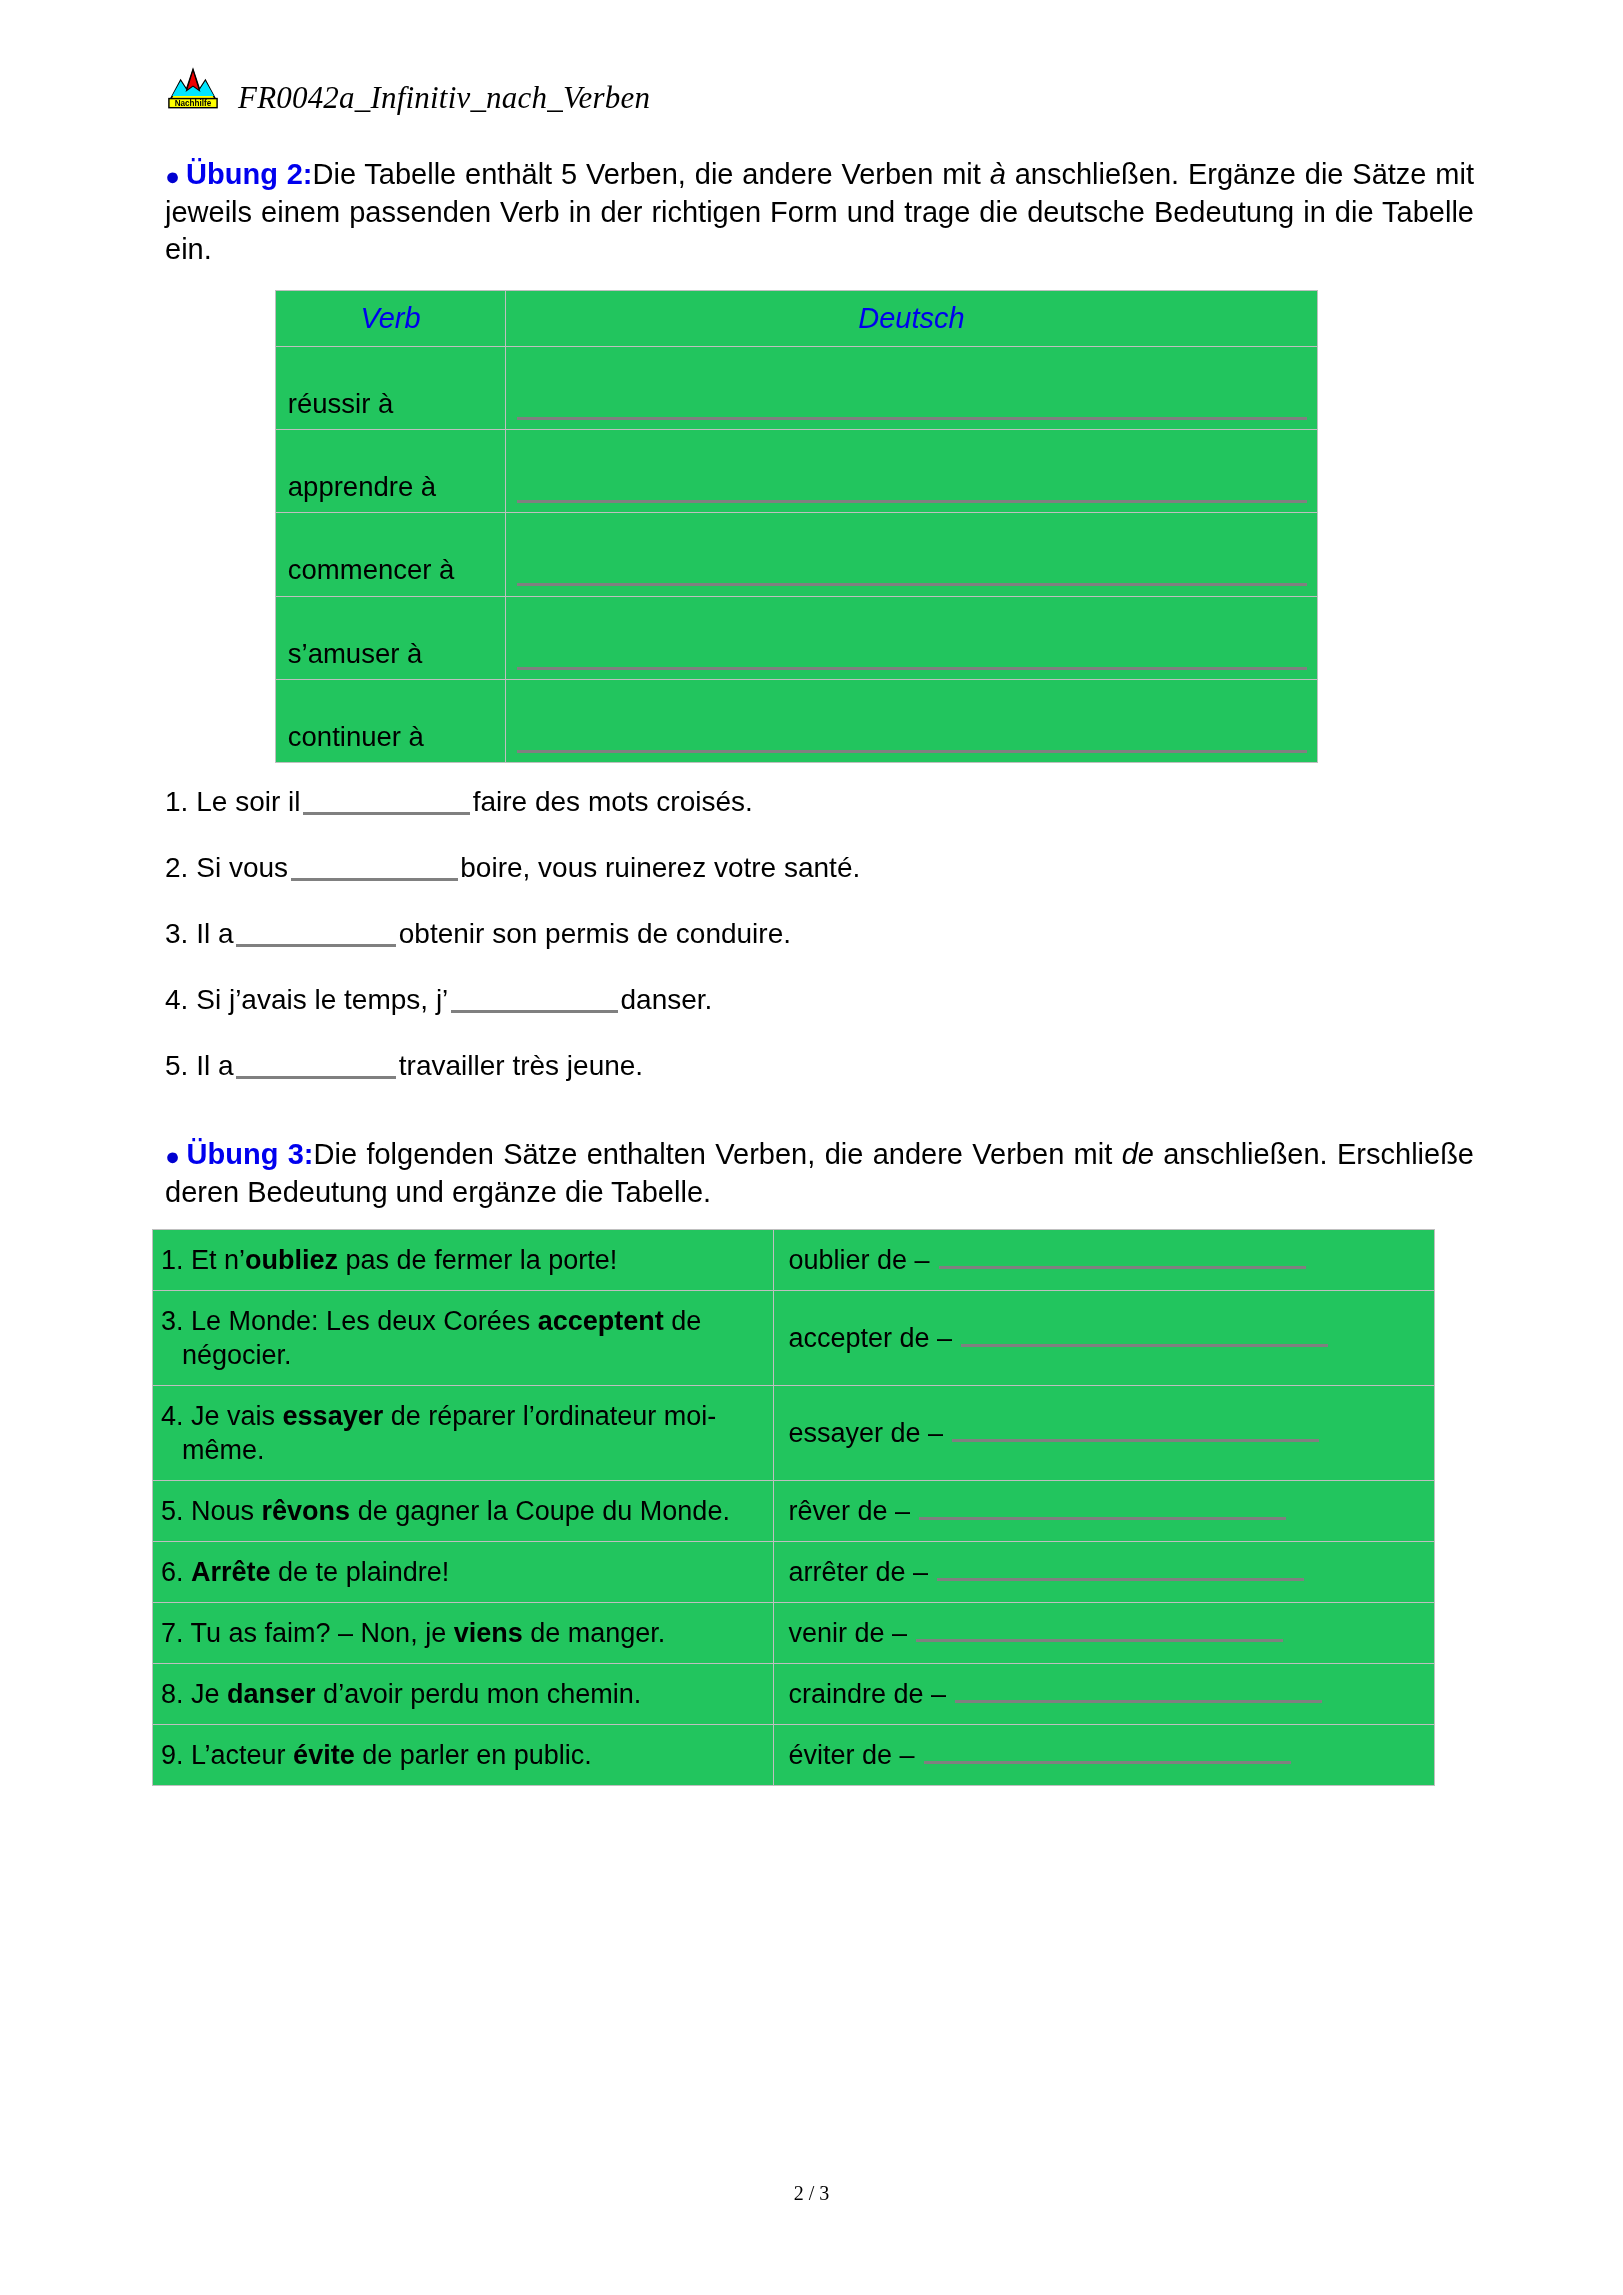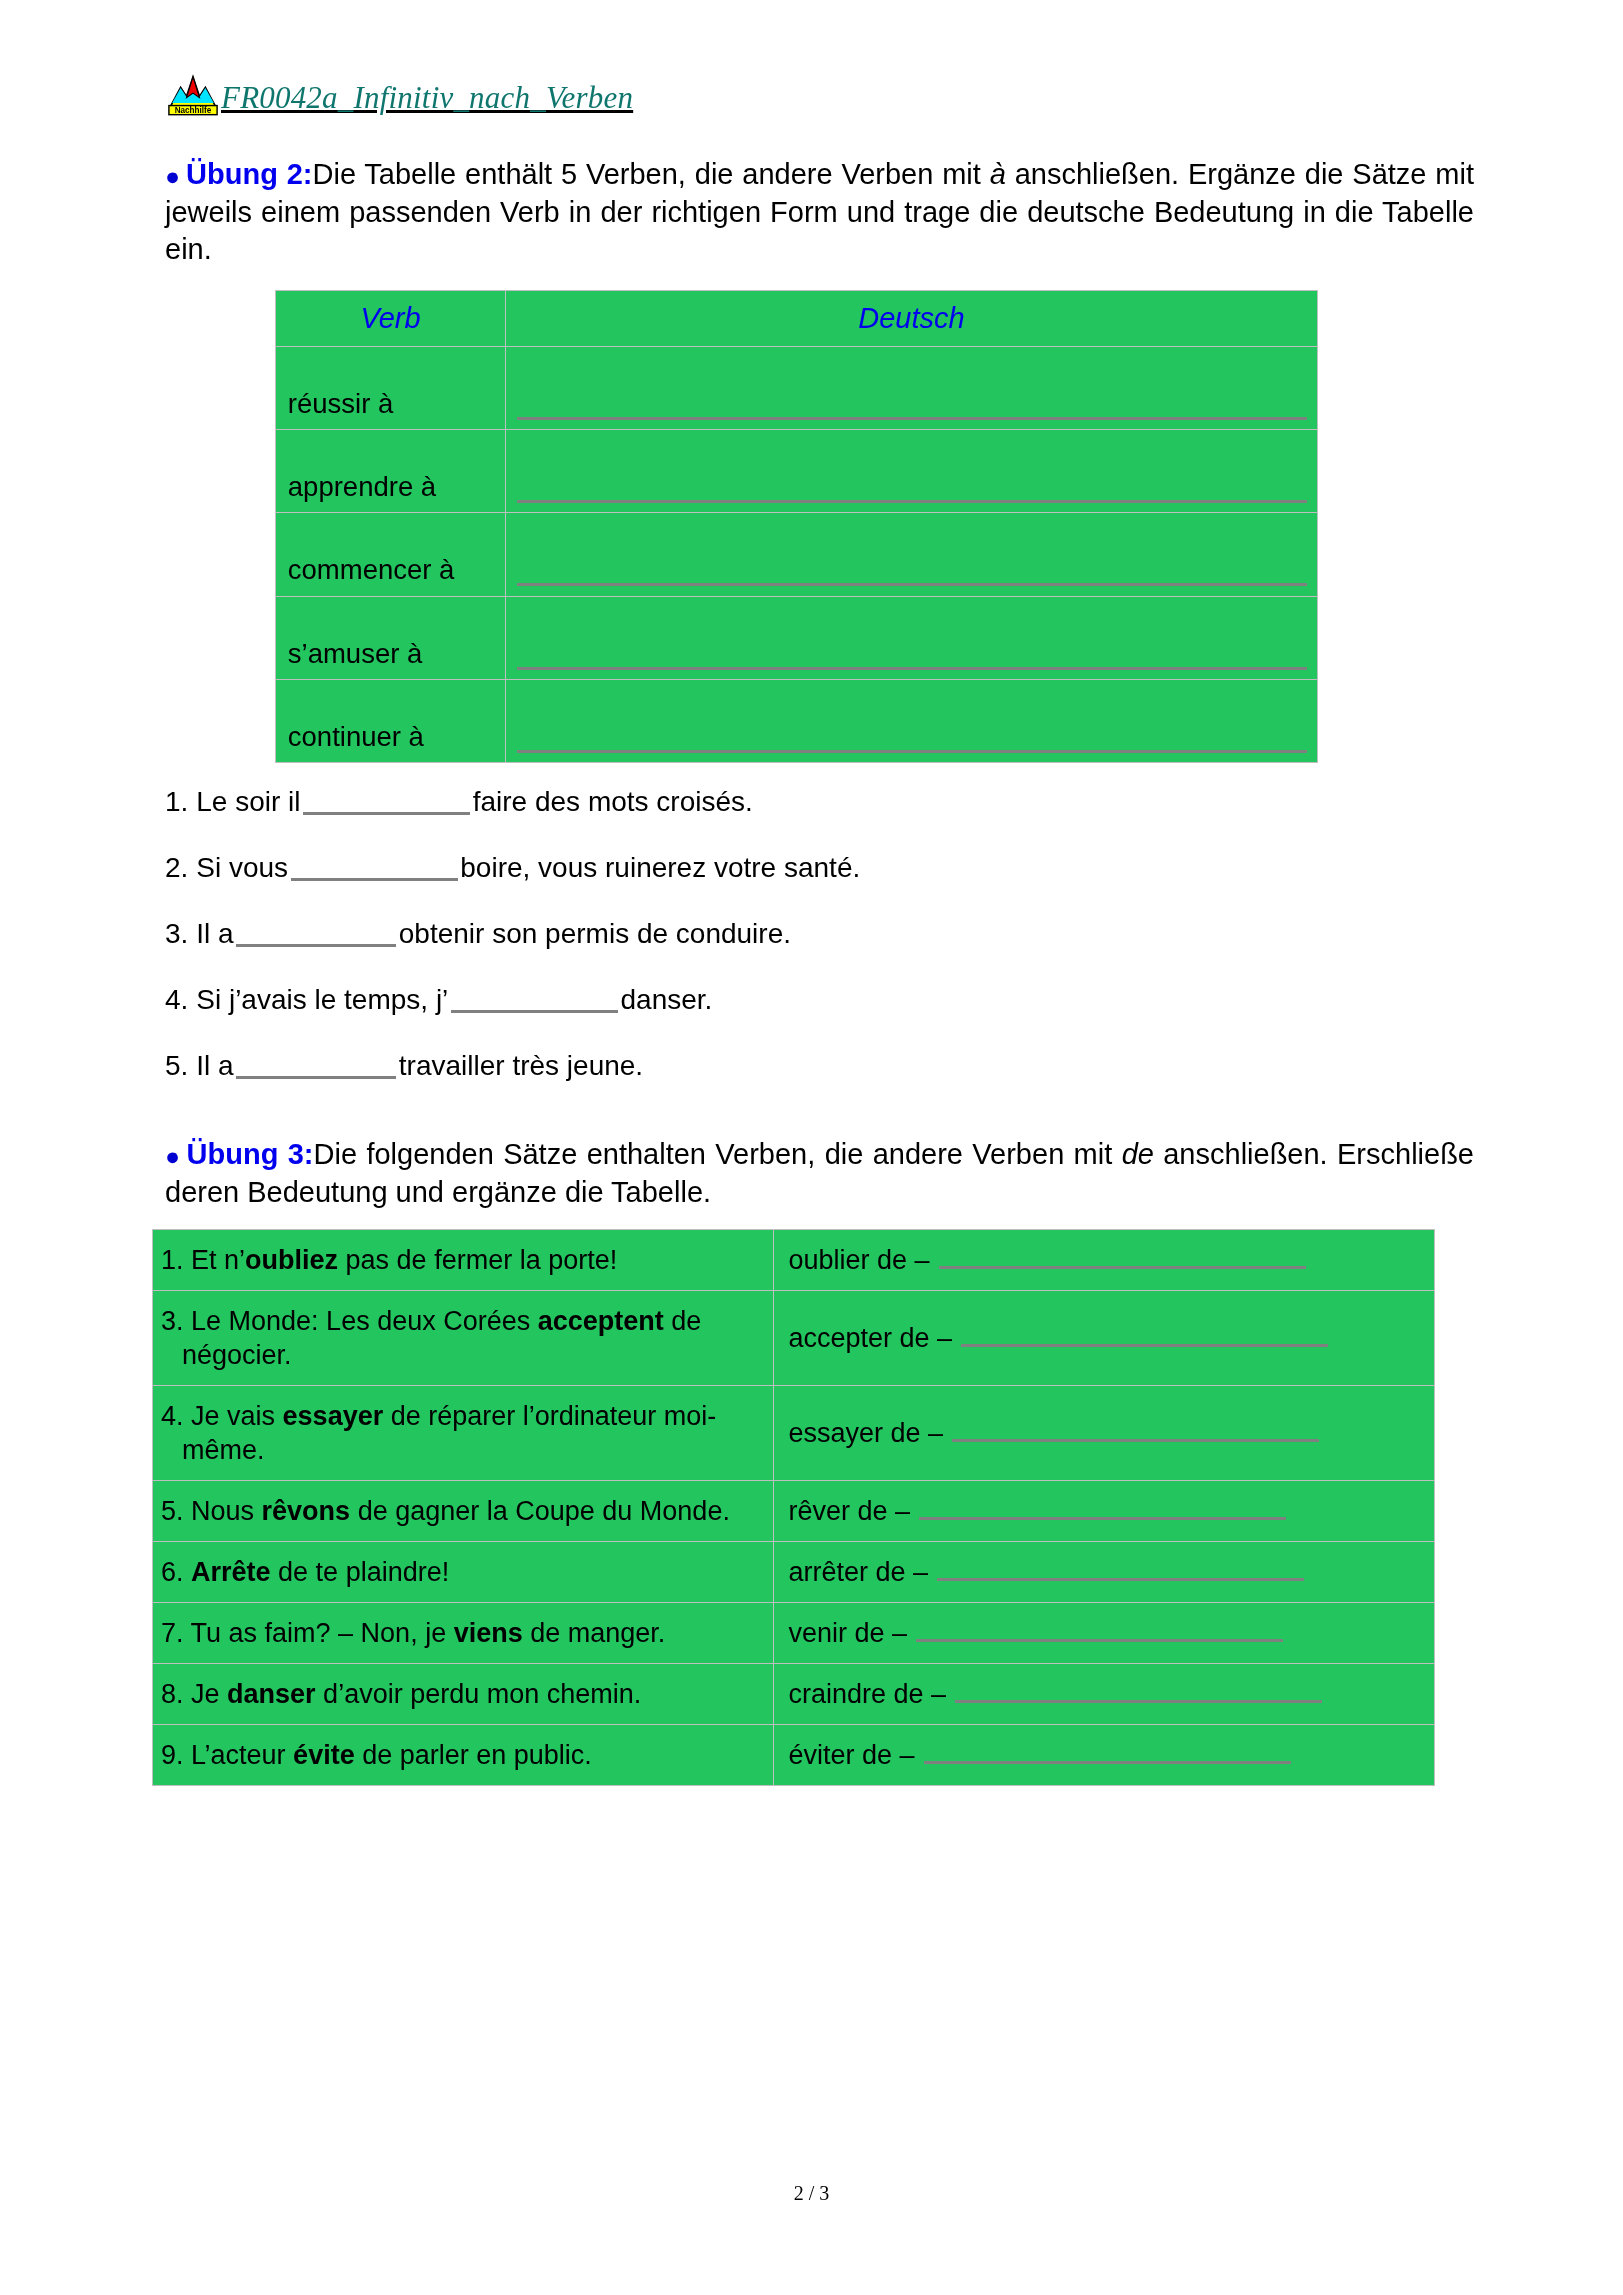--- a/index.html
+++ b/index.html
@@ -22,36 +22,36 @@
     inset: 0;
     padding: 0;
   }
 
   
   .doc-header {
     position: absolute;
     left: 165px;
     top: 58px;
     display: flex;
-    align-items: flex-end;
-    text-decoration: underline;
+    align-items: center;
+    gap: 17px;
   }
   .logo {
     width: 56px;
     height: 43px;
     position: relative;
     flex: 0 0 auto;
   }
   .logo svg { display: block; }
   .doc-title {
     font-family: "Liberation Serif", serif;
     font-style: italic;
     font-size: 31px;
     letter-spacing: 0.2px;
-    color: #0f766e;
+    color: #000000;
     white-space: nowrap;
     margin-top: 22px;
   }
 
   
   .exercise-intro {
     position: absolute;
     font-size: 29px;
     line-height: 1.30;
     text-align: justify;

